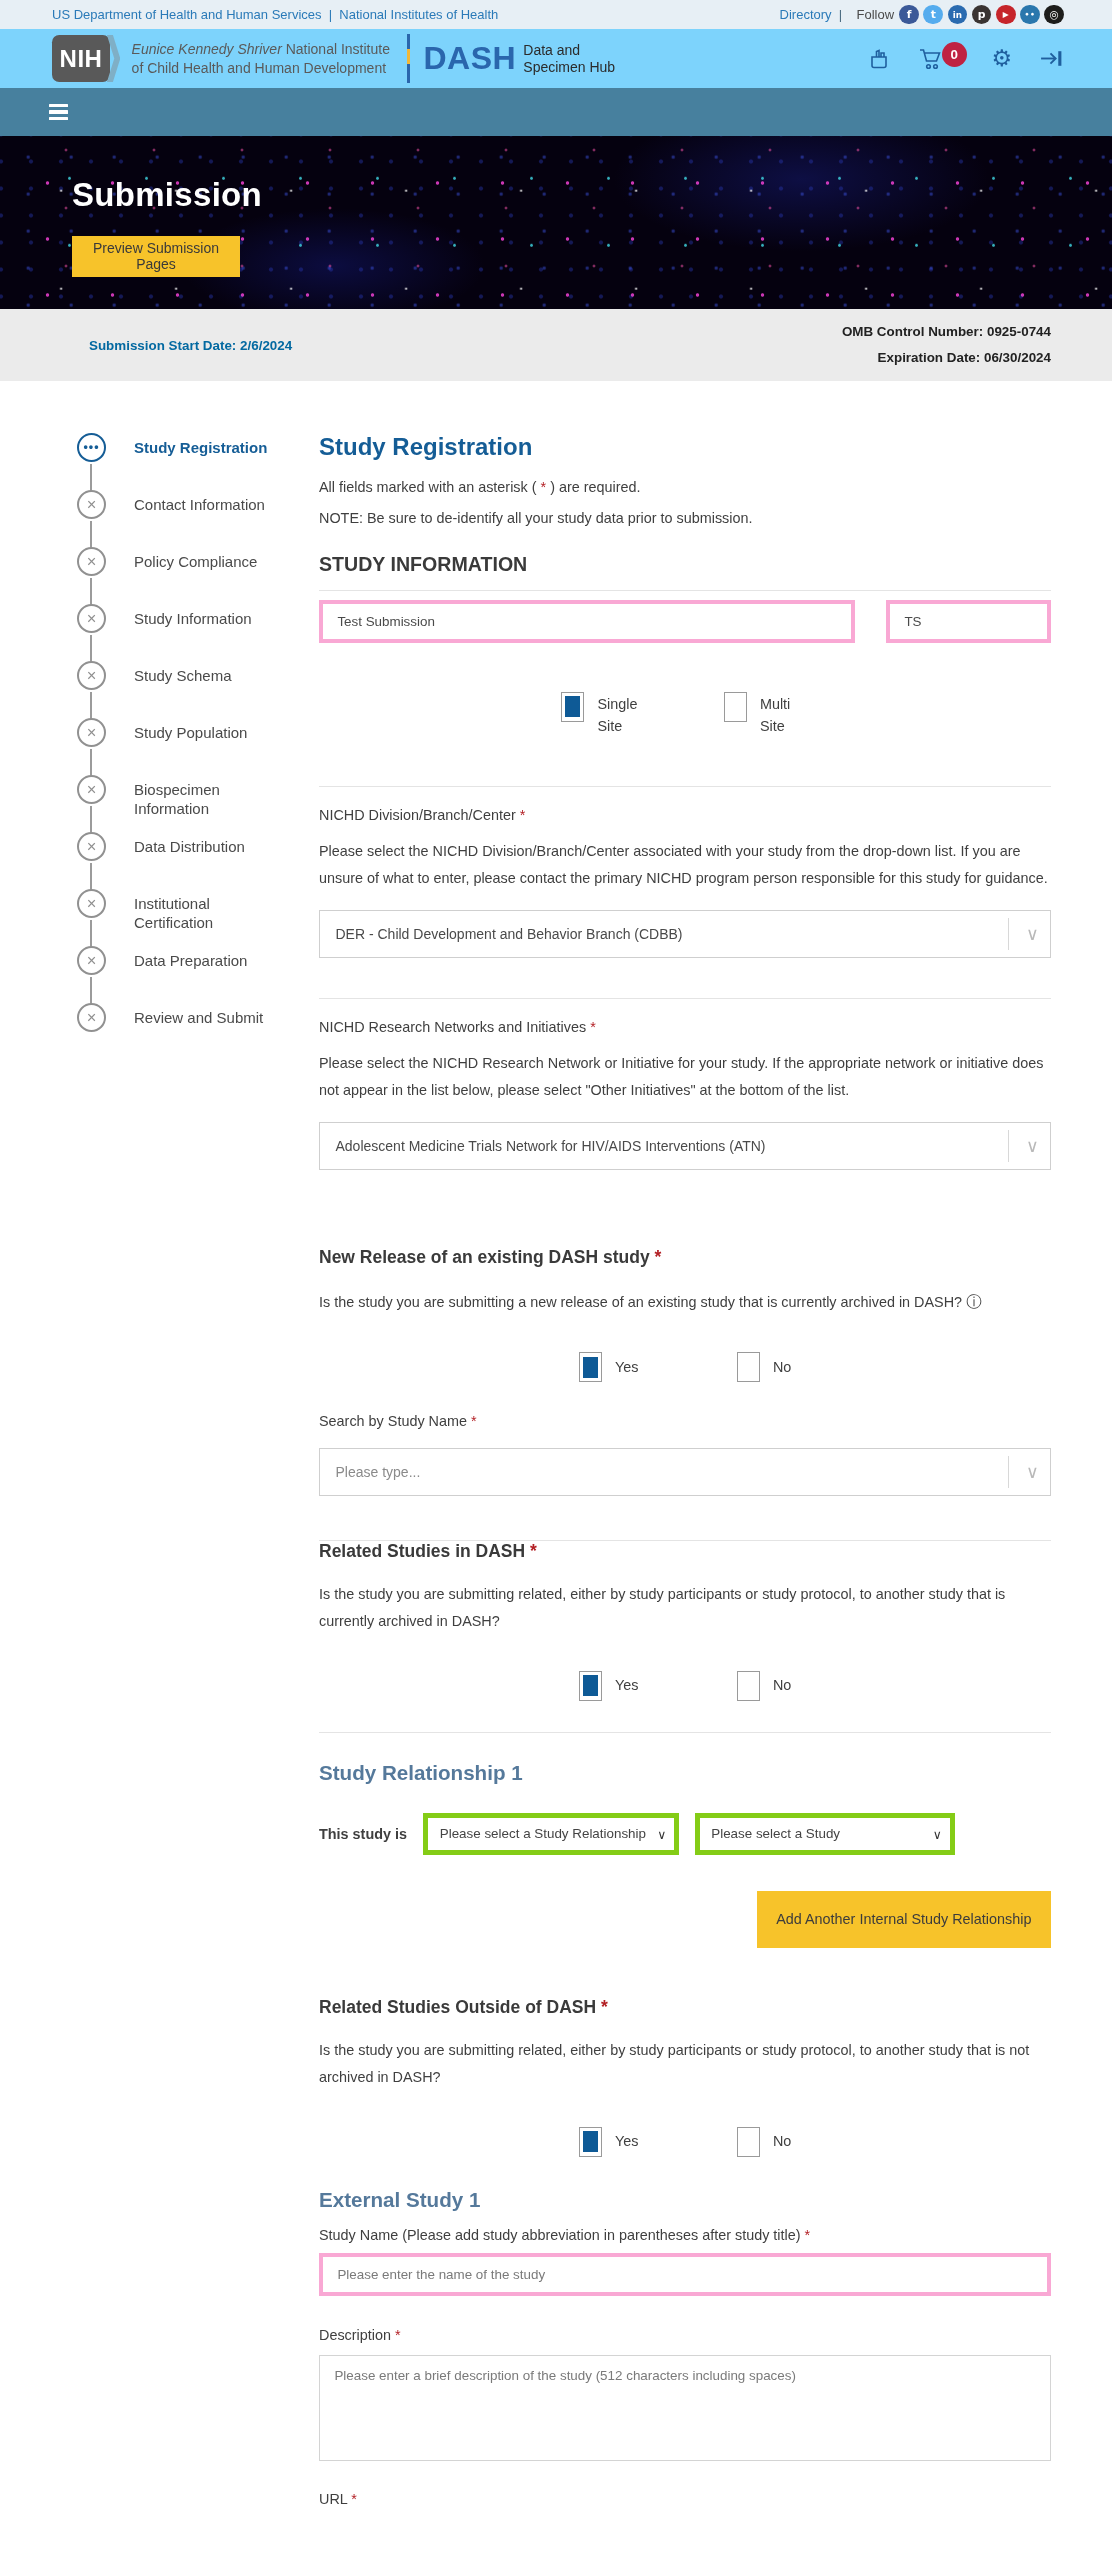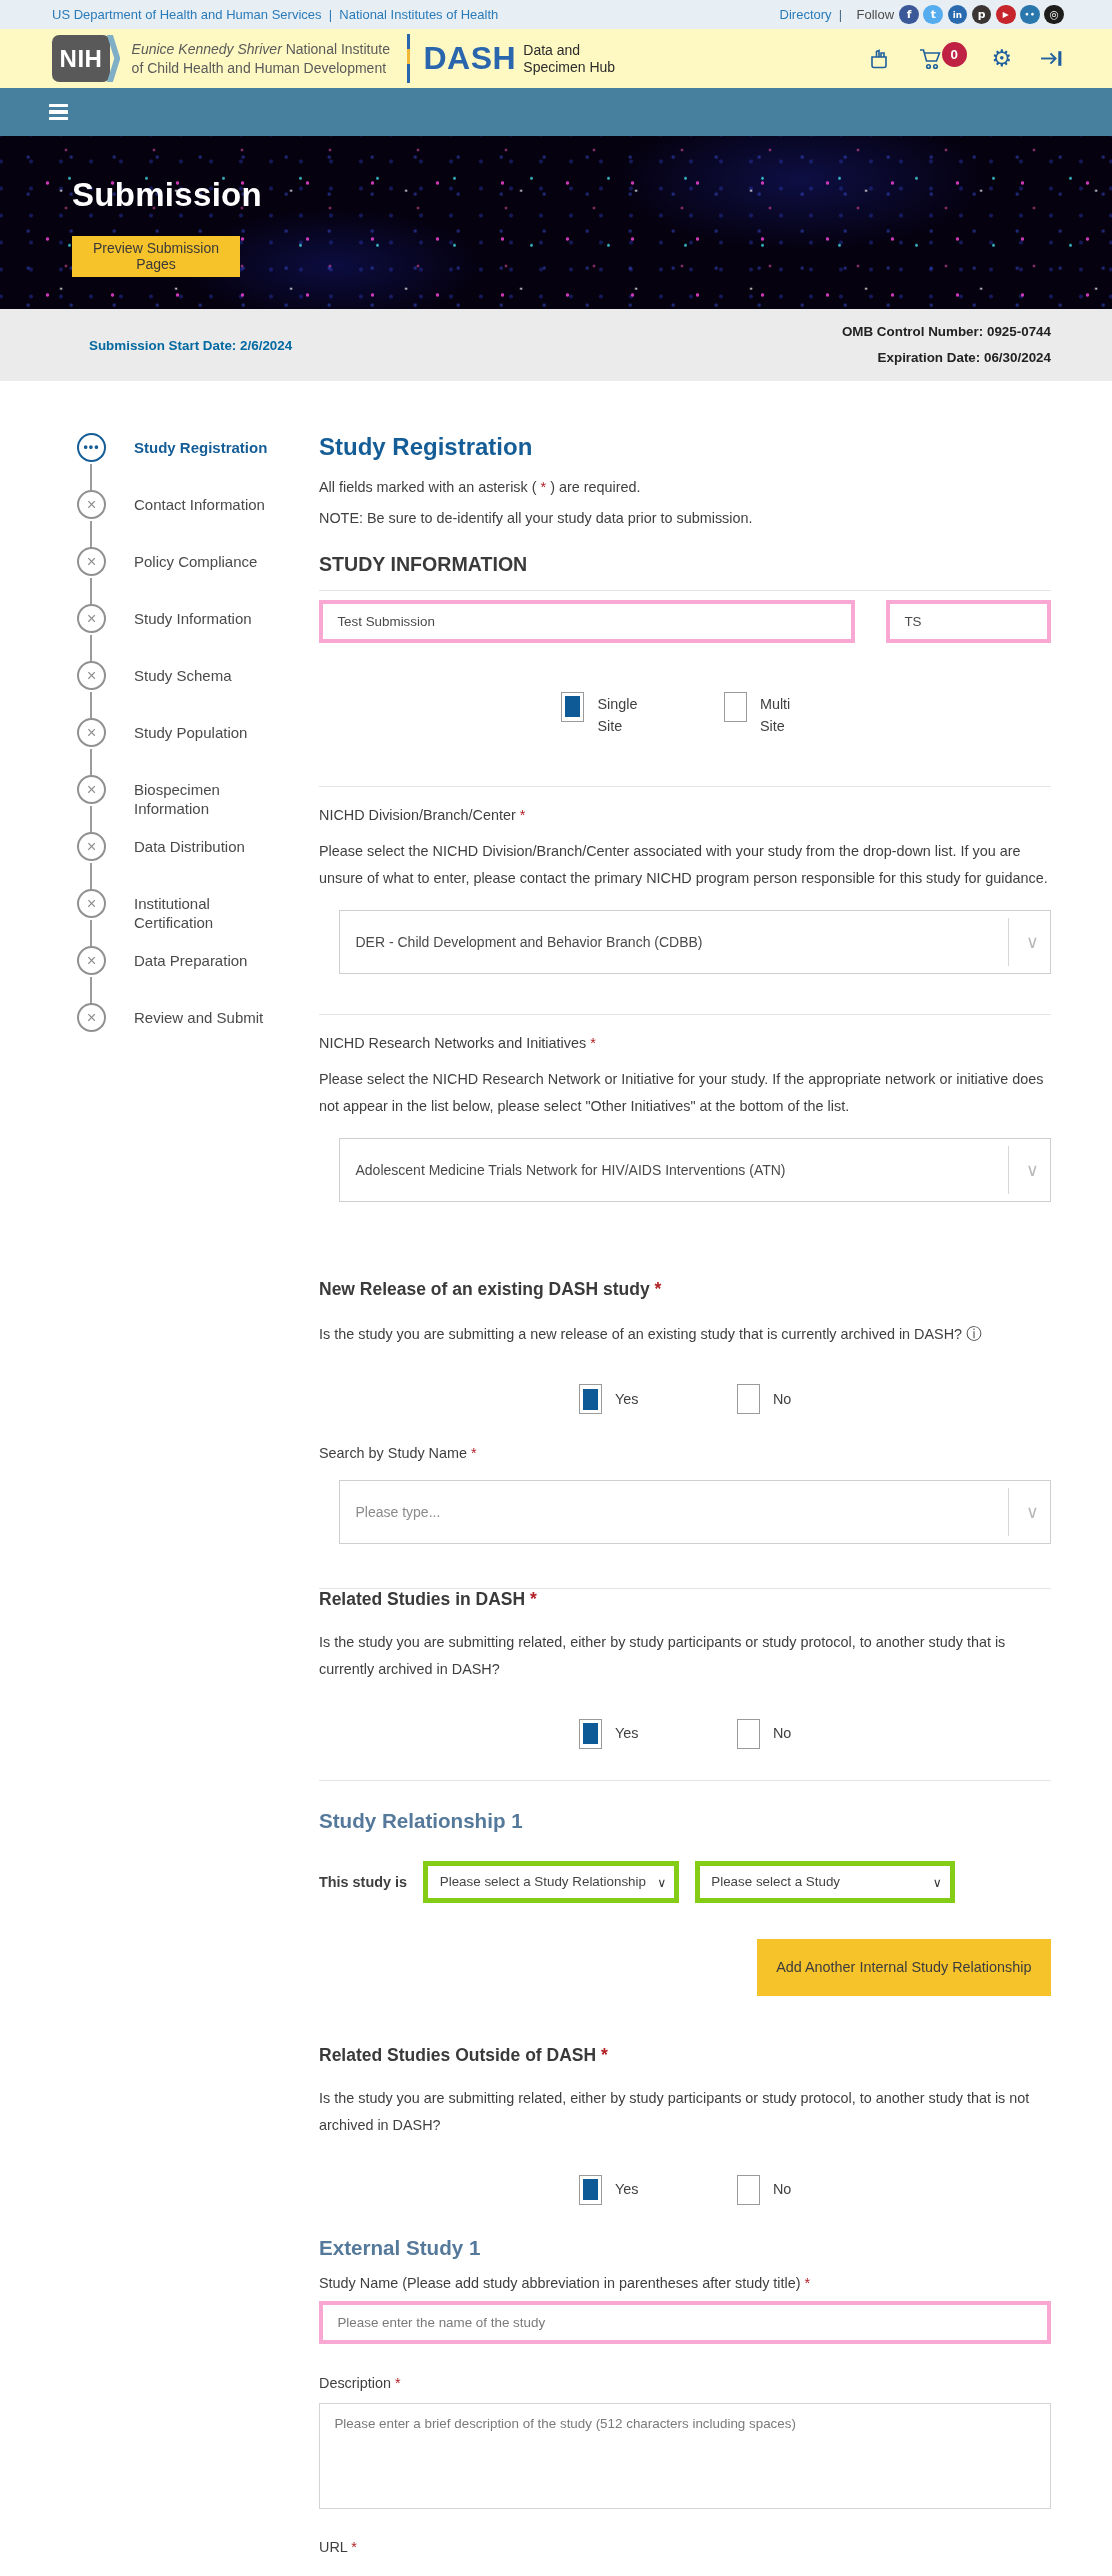--- a/index.html
+++ b/index.html
@@ -10,21 +10,21 @@
   
   .topbar { height:29px; background:#e7eff5; display:flex; align-items:center; padding:0 49px 0 52px; font-size:13px; }
   .topbar .tlink { color:#2a7ab8; }
   .topbar .tsep { color:#2a7ab8; margin:0 7.2px; }
   .topbar .spacer { flex:1; }
   .topbar .follow { color:#4a4a4a; margin:0 5.2px 0 7.2px; }
   .social { display:flex; gap:4.6px; align-items:center; }
   .sico { width:19.6px; height:19.6px; border-radius:50%; color:#fff; display:flex; align-items:center; justify-content:center; font-size:10.8px; font-weight:700; font-family:"DejaVu Sans",sans-serif; }
 
   
-  .siteheader { height:59px; background:#fef9c3; display:flex; align-items:center; padding:0 49px 0 52px; }
+  .siteheader { height:59px; background:#7dd3fc; display:flex; align-items:center; padding:0 49px 0 52px; }
   .nih-logo { display:flex; align-items:center; }
   .nih-box { width:58px; height:47px; background:#595959; border-radius:7.2px; color:#fff; display:flex; align-items:center; justify-content:center; font-size:24px; font-weight:700; letter-spacing:0.5px; }
   .nih-chev { width:13.4px; height:47px; margin-left:-3.1px; background:#7fafc6; clip-path:polygon(0 0,45% 0,100% 50%,45% 100%,0 100%,55% 50%); }
   .inst-text { margin-left:11.3px; font-size:14px; color:#5a5a5a; line-height:1.35; }
   .inst-text .it { font-style:italic; }
   .dash-divider { width:2.6px; height:49px; margin:0 13.4px 0 17.5px; background:linear-gradient(to bottom,#2a66ad 0 30%,#f2b736 30% 62%,#2a66ad 62% 100%); }
   .dash-word { font-size:32px; font-weight:700; color:#2a66ad; letter-spacing:0.5px; }
   .dash-sub { margin-left:7.2px; font-size:14px; color:#2b2b2b; line-height:1.2; }
   .hdr-spacer { flex:1; }
   .hdr-icons { display:flex; align-items:center; gap:27px; }
@@ -94,21 +94,21 @@
   .cb { width:23px; height:30px; background:#fff; border:1px solid #9a9a9a; flex:none; display:flex; align-items:center; justify-content:center; cursor:pointer; }
   .cb .fill { display:none; }
   .cb.checked .fill { display:block; width:15px; height:20.6px; background:#0e5a96; }
   .cblabel { margin-left:13.4px; font-size:14.4px; line-height:1.55; padding-top:1px; }
   .cblabel.narrow { max-width:49px; }
   .ynrow { display:flex; justify-content:center; gap:98px; margin:36px 0 31px; }
   .ynrow .cbitem { align-items:center; }
   .ynrow .cblabel { padding-top:0; }
 
   .helptext { font-size:14.4px; line-height:1.85; margin-top:15.5px; }
-  .bigselect { margin-top:18.5px; height:64px; border:1px solid #cfcfcf; background:#fff; display:flex; align-items:center; padding:0 57px 0 15.5px; position:relative; font-size:14px; color:#4a4a4a; cursor:pointer;margin-left:20px; }
+  .bigselect { margin-top:18.5px; height:48px; border:1px solid #cfcfcf; background:#fff; display:flex; align-items:center; padding:0 57px 0 15.5px; position:relative; font-size:14px; color:#4a4a4a; cursor:pointer; }
   .bigselect .bdiv { position:absolute; right:41px; top:7.2px; bottom:7.2px; width:1px; background:#d8d8d8; }
   .bigselect .bchev { position:absolute; right:11.3px; top:50%; transform:translateY(-50%); color:#b9b9b9; font-size:17.5px; }
   .bigselect.placeholder { color:#8a8a8a; }
 
   .subhead { font-size:17.5px; font-weight:700; color:#3a3a3a; }
   .question { font-size:14.4px; line-height:1.85; margin-top:19.6px; }
   .info { display:inline-flex; align-items:center; font-size:15.5px; color:#3f3f3f; margin-left:4.1px; font-family:"DejaVu Sans",sans-serif; }
 
   .steelhead { font-size:20.6px; font-weight:600; color:#55799b; margin-top:28px; }
   .relrow { display:flex; align-items:center; margin-top:28px; }

